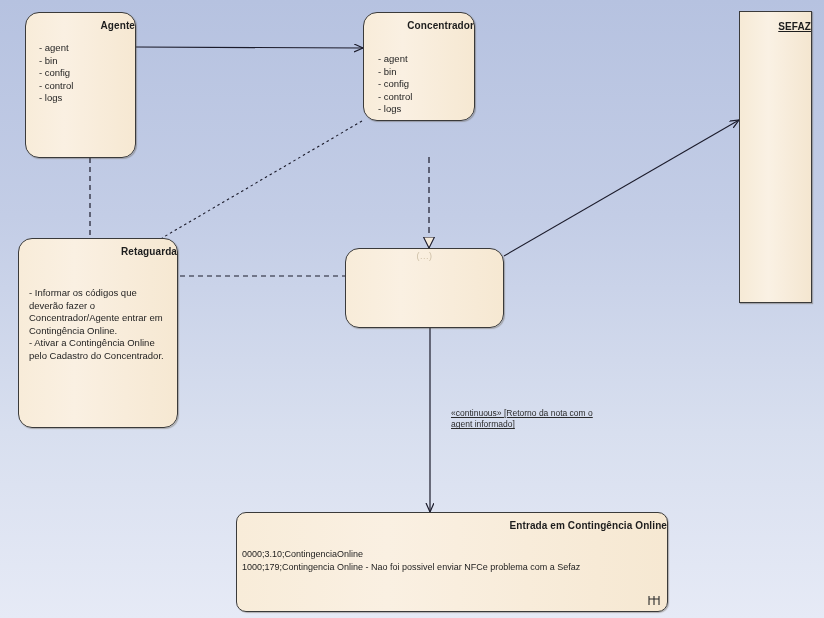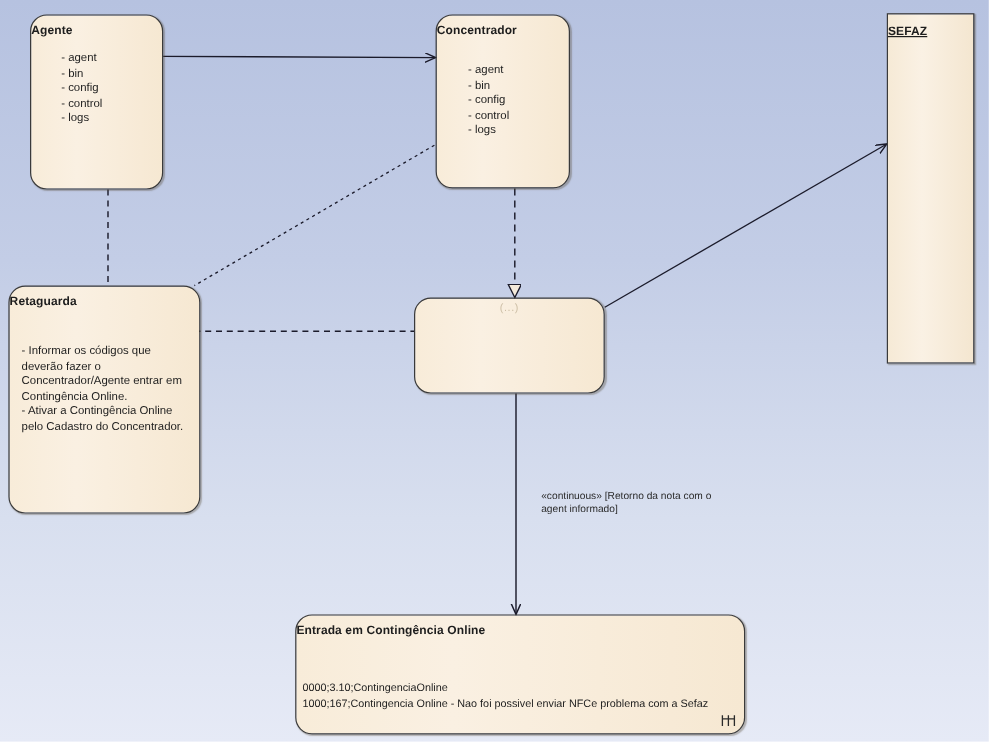--- a/index.html
+++ b/index.html
@@ -33,39 +33,39 @@
     background: linear-gradient(to right, #f8ecd9 0%, #faf0e2 35%, #f6e8d2 100%);
     border: 1px solid #3a3a3a;
     border-radius: 14px;
     box-shadow: 1px 1px 1px rgba(80,70,50,0.35);
   }
   .node.sharp {
     border-radius: 0;
     background: linear-gradient(to right, #f6ead6 0%, #faf1e4 40%, #f4e6d0 100%);
   }
   .node-title {
-    text-align: left;
+    text-align: right;
     font-size: 10px;
     font-weight: bold;
     color: #1d1d1d;
     padding-top: 7px;
     letter-spacing: 0.1px;
   }
   .node-title.underline {
     text-decoration: underline;
     padding-top: 9px;
   }
   .node-body {
     font-size: 9.5px;
     color: #1d1d1d;
     line-height: 1.32;
     padding: 0 10px;
   }
   .attr-list {
-    margin: 12px;
+    margin: 0;
     padding: 0;
     list-style: none;
   }
   .attr-list li {
     white-space: nowrap;
   }
   .para {
     margin: 0;
   }
   .node-subtle {
@@ -80,20 +80,21 @@
     line-height: 1.45;
     color: #1d1d1d;
     white-space: nowrap;
   }
   .edge-label {
     position: absolute;
     font-size: 8.5px;
     color: #2a2a2a;
     line-height: 1.35;
     width: 160px;
+    text-decoration: underline;
   }
   .corner-icon {
     position: absolute;
     right: 6px;
     bottom: 4px;
     width: 14px;
     height: 14px;
   }
 </style>
 </head>
@@ -132,54 +133,54 @@
       <ul class="attr-list">
         <li>- agent</li>
         <li>- bin</li>
         <li>- config</li>
         <li>- control</li>
         <li>- logs</li>
       </ul>
     </div>
   </div>
 
-  <div class="node" style="left:363px; top:12px; width:112px; height:145px;">
+  <div class="node" style="left:363px; top:12px; width:112px; height:109px;">
     <div class="node-title">Concentrador</div>
     <div class="node-body" style="margin-top:22px; padding-left:14px;">
       <ul class="attr-list">
         <li>- agent</li>
         <li>- bin</li>
         <li>- config</li>
         <li>- control</li>
         <li>- logs</li>
       </ul>
     </div>
   </div>
 
   <div class="node sharp" style="left:739px; top:11px; width:73px; height:292px;">
     <div class="node-title underline">SEFAZ</div>
   </div>
 
-  <div class="node" style="left:7px; top:238px; width:160px; height:190px;">
+  <div class="node" style="left:18px; top:238px; width:160px; height:190px;">
     <div class="node-title">Retaguarda</div>
     <div class="node-body" style="margin-top:13px;">
       <p class="para" style="margin-top:30px;">- Informar os códigos que deverão fazer o Concentrador/Agente entrar em Contingência Online.</p>
       <p class="para">- Ativar a Contingência Online pelo Cadastro do Concentrador.</p>
     </div>
   </div>
 
   <div class="node" style="left:345px; top:248px; width:159px; height:80px;">
     <div class="node-subtle">(...)</div>
   </div>
 
-  <div class="node" style="left:246px; top:512px; width:375px; height:100px;">
+  <div class="node" style="left:236px; top:512px; width:432px; height:100px;border-radius:10px;">
     <div class="node-title">Entrada em Contingência Online</div>
-    <div class="node-body code-lines" style="margin-top:36px; padding-left:5px;">
+    <div class="node-body code-lines" style="margin-top:17px; padding-left:5px;">
       <div>0000;3.10;ContingenciaOnline</div>
-      <div>1000;167;Contingencia Online - Nao foi possivel enviar NFCe problema com a Sefaz</div>
+      <div>1000;179;Contingencia Online - Nao foi possivel enviar NFCe problema com a Sefaz</div>
     </div>
     <svg class="corner-icon" viewBox="0 0 14 14">
       <path d="M2,3 L2,12 M7,3 L7,12 M12,3 L12,12 M2,6 L12,6" fill="none" stroke="#2a2a2a" stroke-width="1.1"></path>
     </svg>
   </div>
 
   <div class="edge-label" style="left:451px; top:408px;">
     <div>«continuous» [Retorno da nota com o</div>
     <div>agent informado]</div>
   </div>

